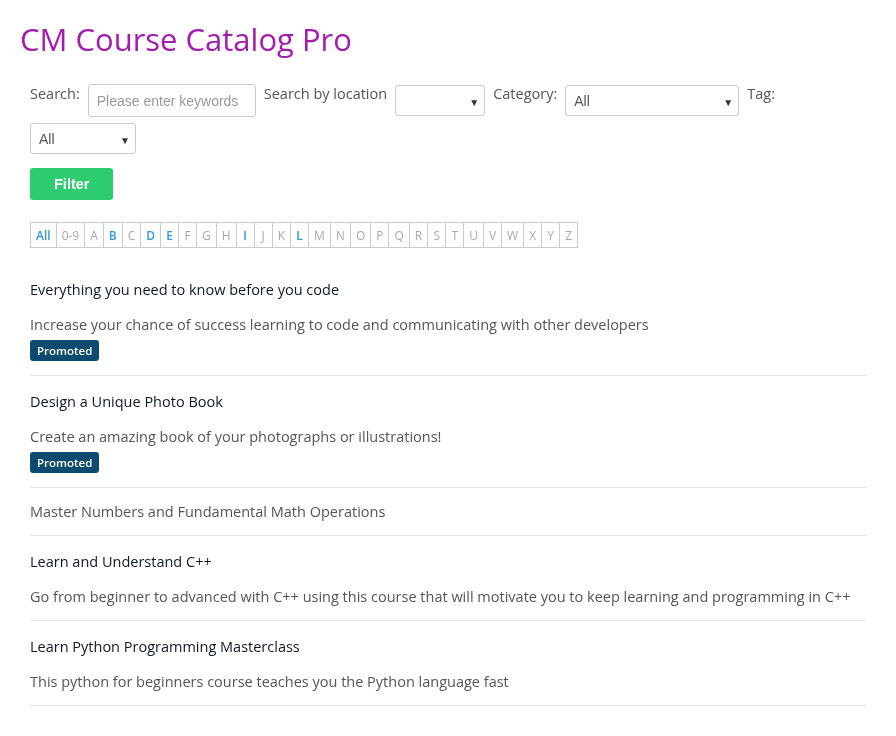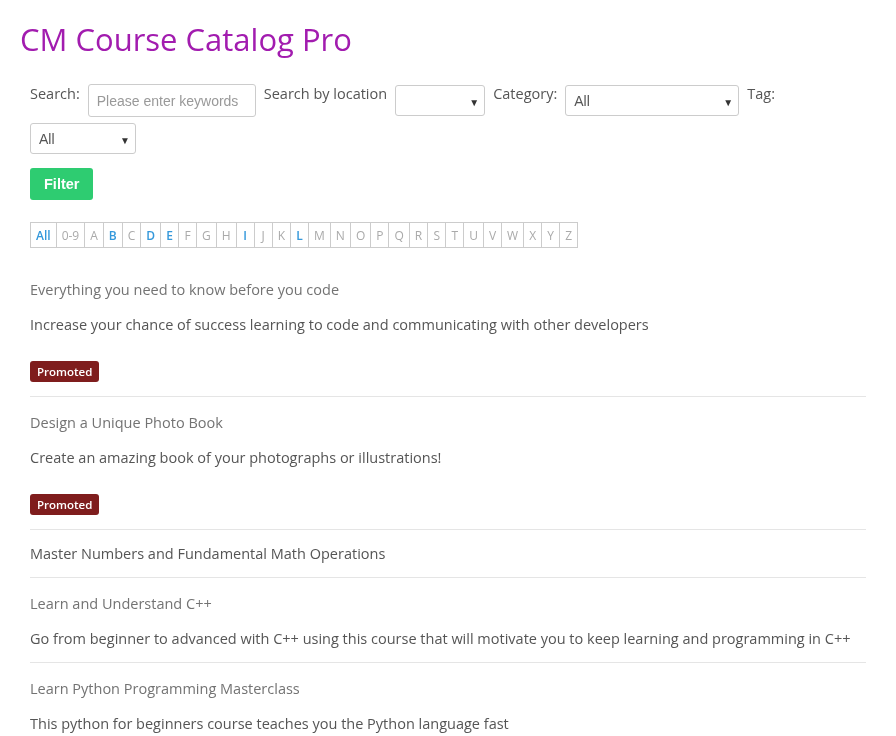--- a/index.html
+++ b/index.html
@@ -64,21 +64,21 @@
   }
   .sel-location { width: 90px; }
   .sel-category { width: 174px; }
   .sel-tag      { width: 106px; }
   .btn-filter {
     display: inline-block;
     background: #2ecc71;
     color: #fff;
     border: none;
     border-radius: 3px;
-    padding: 8px 14px;
+    padding: 8px 24px;
     font-size: 14.5px;
     font-weight: 600;
     cursor: pointer;
     margin: 0 10px 22px 10px;
   }
   .alpha {
     display: flex;
     flex-wrap: wrap;
     margin: 0 10px 16px 10px;
   }
@@ -99,40 +99,40 @@
   }
   .alpha a:first-child { margin-left: 0; }
   .alpha a.active, .alpha a.has { color: #3498db; font-weight: 600; }
   .list { margin: 0 10px; }
   .course {
     padding: 14px 0 14px 0;
     border-bottom: 1px solid #e5e5e5;
   }
   .course:last-child { border-bottom: 1px solid #e5e5e5; }
   .course-title {
-    color: #737373;
+    color: #0f172a;
     font-size: 14.5px;
     margin: 0 0 16px 0;
     display: inline-block;
     cursor: pointer;
   }
   .course-desc {
     font-size: 14.5px;
     color: #555;
     margin: 0 0 0 0;
   }
   .promoted {
     display: inline-block;
-    background: #7f1d1d;
+    background: #0c4a6e;
     color: #fff;
     font-size: 11.5px;
     font-weight: 600;
     padding: 3px 7px;
     border-radius: 3px;
-    margin-top: 27px;
+    margin-top: 6px;
   }
 </style>
 </head>
 <body>
 
 
 
 <h1>CM Course Catalog Pro</h1>
 
 <div class="filter-bar">

